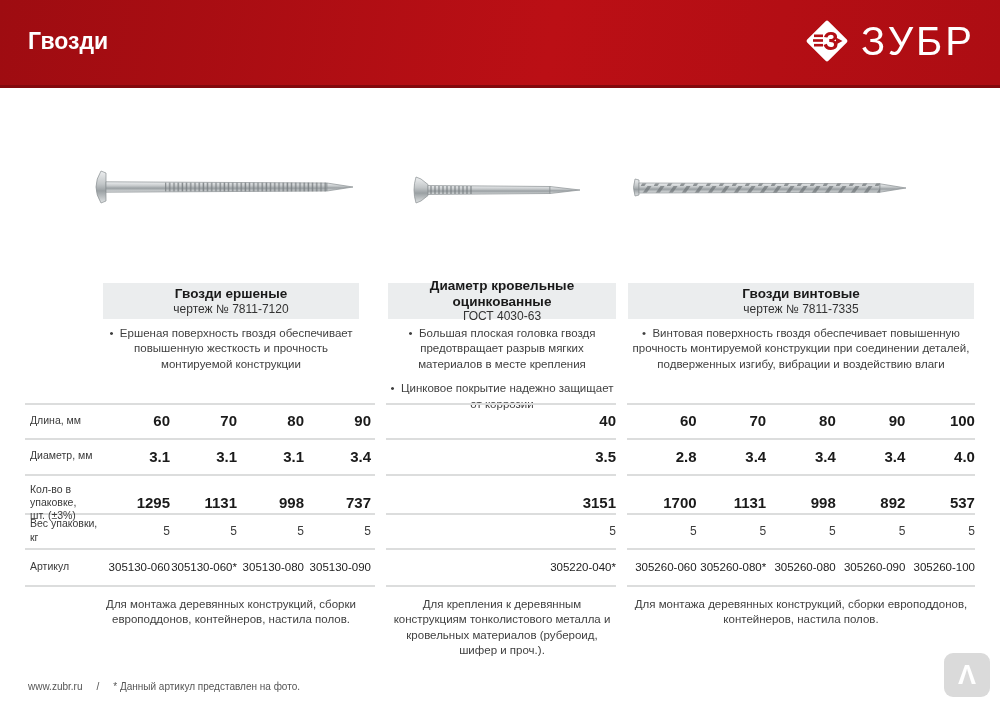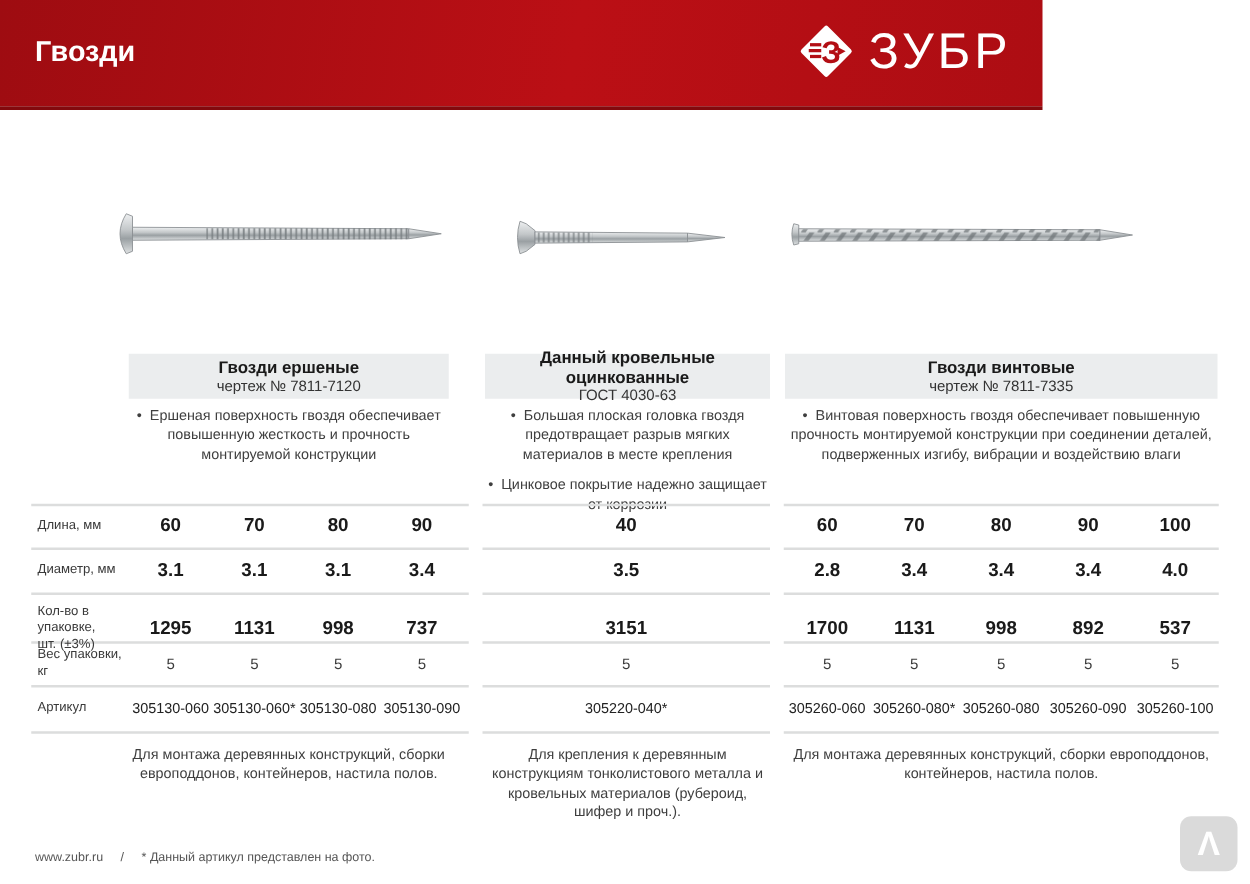--- a/index.html
+++ b/index.html
@@ -1,19 +1,19 @@
 <!DOCTYPE html>
 <html><head>
 <meta charset="utf-8">
 <style>
   html,body{margin:0;padding:0;background:#fff;}
   .page{position:relative;width:1000px;height:707px;background:#fff;overflow:hidden;
         font-family:"Liberation Sans","DejaVu Sans",sans-serif;color:#222;}
   
-  .topbar{position:absolute;left:0;top:0;width:834px;height:85px;
+  .topbar{position:absolute;left:0;top:0;width:1000px;height:85px;
           background:linear-gradient(100deg,#9e0c11 0%,#bb0f15 55%,#ad0d13 100%);
           border-bottom:3px solid #83090d;}
   .page-title{position:absolute;left:28px;top:28px;font-size:23px;font-weight:bold;color:#fff;}
   .logo{position:absolute;right:25px;top:13px;height:56px;display:flex;align-items:center;gap:10px;}
   .logo-text{font-size:40px;font-weight:normal;color:#fff;letter-spacing:3px;line-height:1;}
   
   .nail{position:absolute;}
   .nail1{left:93px;top:167px;width:264px;height:40px;}
   .nail2{left:410px;top:170px;width:178px;height:40px;}
   .nail3{left:628px;top:166px;width:284px;height:44px;}
@@ -29,21 +29,21 @@
   .feature{font-size:11.5px;line-height:1.34;color:#3f3f3f;text-align:center;margin-bottom:9px;}
   .feature::before{content:"\2022\00a0\00a0";}
   .usage{position:absolute;top:597px;font-size:11.5px;line-height:1.34;color:#3f3f3f;text-align:center;}
   .us1{left:103px;width:256px;} .us2{left:388px;width:228px;} .us3{left:628px;width:346px;}
   
   .hline{position:absolute;height:2px;background:#dcdddd;}
   .l1{left:25px;width:350px;} .l2{left:386px;width:230px;} .l3{left:627px;width:348px;}
   .lbl{position:absolute;left:30px;width:74px;font-size:10.5px;color:#3a3a3a;
        display:flex;align-items:center;line-height:1.25;white-space:pre-line;}
   .cells{position:absolute;display:flex;align-items:center;}
-  .cell{flex:1;text-align:center;}
+  .cell{flex:1;text-align:right;}
   .g1{left:103px;width:268px;} .g2{left:386px;width:230px;} .g3{left:627px;width:348px;}
   .r1{top:403px;height:35px;} .r2{top:438px;height:36px;} .r3{top:474px;height:57px;}
   .r4{top:513px;height:35px;} .r5{top:548px;height:37px;}
   .r1 .cell,.r2 .cell,.r3 .cell{font-weight:bold;font-size:15px;color:#1a1a1a;}
   .r4 .cell{font-size:12px;color:#3c3c3c;}
   .r5 .cell{font-size:11.5px;color:#222;}
   
   .footer{position:absolute;left:28px;top:681px;display:flex;gap:14px;font-size:10px;color:#555;}
   .site{color:#555;text-decoration:none;text-align:center;}
   .watermark{position:absolute;left:944px;top:653px;width:46px;height:44px;background:#d4d4d4;
@@ -122,21 +122,21 @@
     <path d="M11,17 L252,17.8 L252,26.2 L11,27 Z" fill="url(#m3)" stroke="#8a8f92" stroke-width="0.7"></path>
     <rect x="12" y="17.4" width="240" height="9.2" fill="url(#tw3)" opacity="0.7"></rect>
     <path d="M252,17.8 L278,22 L252,26.2 Z" fill="url(#m3)" stroke="#8a8f92" stroke-width="0.7"></path>
   </svg>
 
   <div class="titlebox tb1">
     <div class="ptitle">Гвозди ершеные</div>
     <div class="psub">чертеж № 7811-7120</div>
   </div>
   <div class="titlebox tb2">
-    <div class="ptitle">Данный кровельные оцинкованные</div>
+    <div class="ptitle">Диаметр кровельные оцинкованные</div>
     <div class="psub">ГОСТ 4030-63</div>
   </div>
   <div class="titlebox tb3">
     <div class="ptitle">Гвозди винтовые</div>
     <div class="psub">чертеж № 7811-7335</div>
   </div>
 
   <div class="features fe1">
     <div class="feature">Ершеная поверхность гвоздя обеспечивает повышенную жесткость и прочность монтируемой конструкции</div>
   </div>

